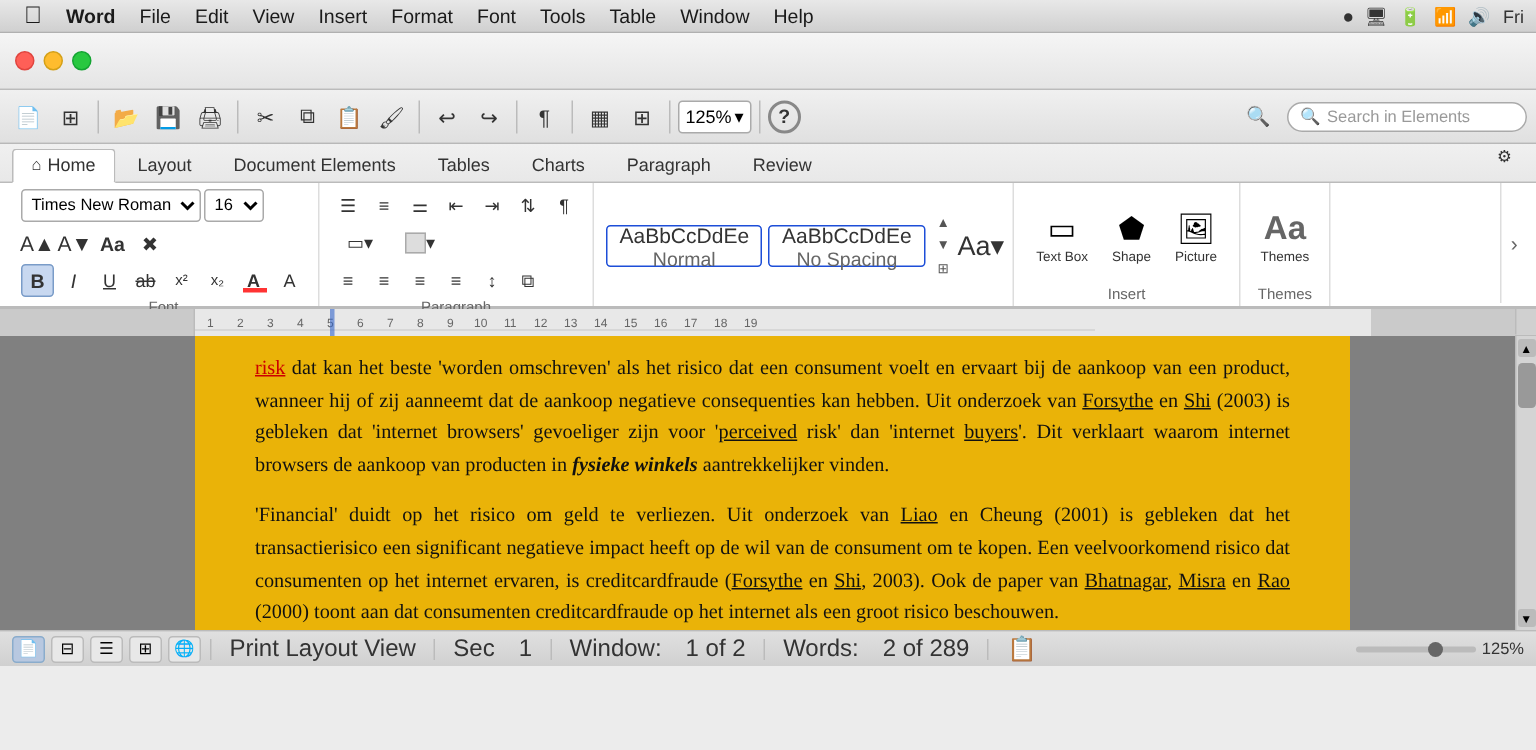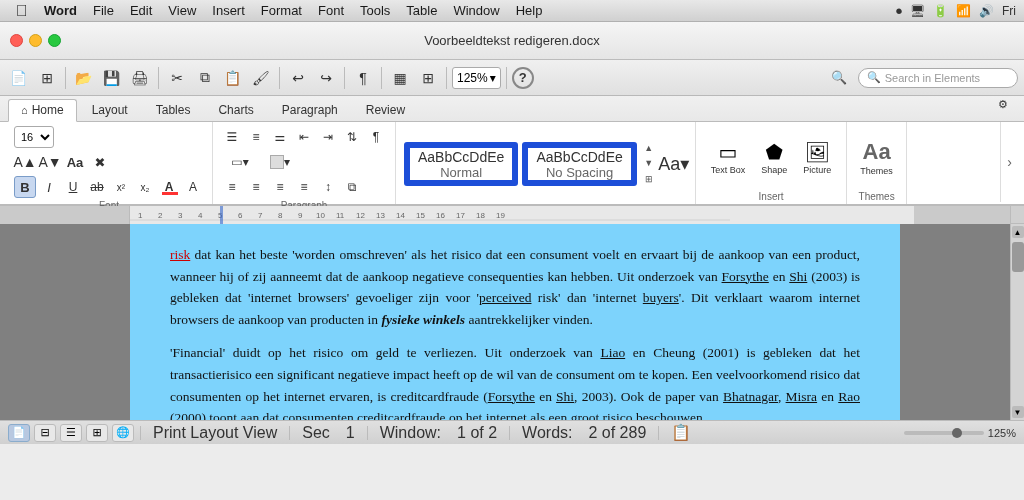--- a/index.html
+++ b/index.html
@@ -94,23 +94,23 @@
     .fmt-btn {
       width: 22px; height: 22px; display: flex; align-items: center; justify-content: center;
       border-radius: 3px; border: 1px solid transparent; cursor: pointer; font-size: 12px; color: #333;
     }
     .fmt-btn.active { background: #c8d8f0; border-color: #7a9cc8; }
     .fmt-btn b { font-size: 13px; }
     .fmt-btn i { font-size: 13px; font-style: italic; }
 
     
     .style-box {
-      border: 6px solid #1d4ed8; border-radius: 3px; padding: 2px 8px;
+      border: 1px solid #1d4ed8; border-radius: 3px; padding: 2px 8px;
       font-size: 11px; min-width: 70px; text-align: center; cursor: pointer; background: white;
-      height: 44px; display: flex; flex-direction: column; align-items: center; justify-content: center;
+      height: 28px; display: flex; flex-direction: column; align-items: center; justify-content: center;
     }
     .style-preview { font-size: 14px; color: #333; font-weight: 400; }
     .style-name { font-size: 13px; color: #666; }
 
     
     #doc-area {
       display: flex;
       background: #808080;
       height: calc(500px - 22px - 38px - 36px - 26px - 84px - 18px - 24px);
       overflow: hidden;
@@ -118,23 +118,23 @@
     }
     .left-panel { width: 130px; background: #808080; flex-shrink: 0; }
     .right-panel { width: 110px; background: #808080; flex-shrink: 0; }
     .scrollbar-v { width: 14px; background: #d4d4d4; border-left: 1px solid #bbb; display: flex; flex-direction: column; align-items: center; padding: 2px 0; flex-shrink: 0; }
     .scroll-arrow { width: 12px; height: 12px; background: #bbb; border-radius: 2px; display: flex; align-items: center; justify-content: center; font-size: 8px; cursor: pointer; }
     .scroll-thumb { width: 12px; height: 30px; background: #999; border-radius: 3px; margin: 4px 0; cursor: pointer; }
     .scroll-space { flex: 1; }
 
     
     .doc-page {
-      background: #7dd3fc;
+      background: #eab308;
       flex: 1;
-      padding: 12px 40px;
+      padding: 2px 40px;
       overflow: hidden;
       position: relative;
     }
     .doc-text {
       font-family: 'Times New Roman', Times, serif;
       font-size: 13.5px;
       line-height: 1.6;
       color: #111;
       text-align: justify;
       padding-top: 8px;
@@ -212,21 +212,20 @@
     <span>Fri</span>
   </div>
 </div>
 
 <div id="titlebar">
   <div class="traffic-lights">
     <div class="tl tl-red"></div>
     <div class="tl tl-yellow"></div>
     <div class="tl tl-green"></div>
   </div>
-  <span class="doc-title">Voorbeeldtekst redigeren.docx</span>
 </div>
 
 <div id="toolbar">
   <div class="tb-btn" title="New">📄</div>
   <div class="tb-btn" title="Templates">⊞</div>
   <div class="tb-sep"></div>
   <div class="tb-btn" title="Open">📂</div>
   <div class="tb-btn" title="Save">💾</div>
   <div class="tb-btn" title="Print">🖨</div>
   <div class="tb-sep"></div>
@@ -259,40 +258,46 @@
 
 <div id="ribbon-tabs">
   <div class="rtab active">
     <span class="rtab-home-icon">⌂</span>
     <span>Home</span>
   </div>
   <div class="rtab">
     <span>Layout</span>
   </div>
   <div class="rtab">
+    <span>Document Elements</span>
+  </div>
+  <div class="rtab">
     <span>Tables</span>
   </div>
   <div class="rtab">
     <span>Charts</span>
   </div>
   <div class="rtab">
     <span>Paragraph</span>
   </div>
   <div class="rtab">
     <span>Review</span>
   </div>
   <div style="flex:1"></div>
   <div class="tb-btn" style="margin-bottom:4px;font-size:11px;">⚙</div>
 </div>
 
 <div id="ribbon">
 
   <div class="ribbon-group">
     <div class="ribbon-controls" style="flex-direction:column; gap:3px; align-items:flex-start;">
       <div class="format-row" style="gap:2px;">
+        <select class="font-select">
+          <option>Times New Roman</option>
+        </select>
         <select class="size-select">
           <option>16</option>
         </select>
       </div>
       <div class="format-row" style="gap:3px;">
         <div class="fmt-btn" style="font-size:14px;">A▲</div>
         <div class="fmt-btn" style="font-size:14px;">A▼</div>
         <div class="fmt-btn" style="font-size:13px; font-weight:bold;">Aa</div>
         <div class="fmt-btn" style="font-size:13px;">✖</div>
       </div>

